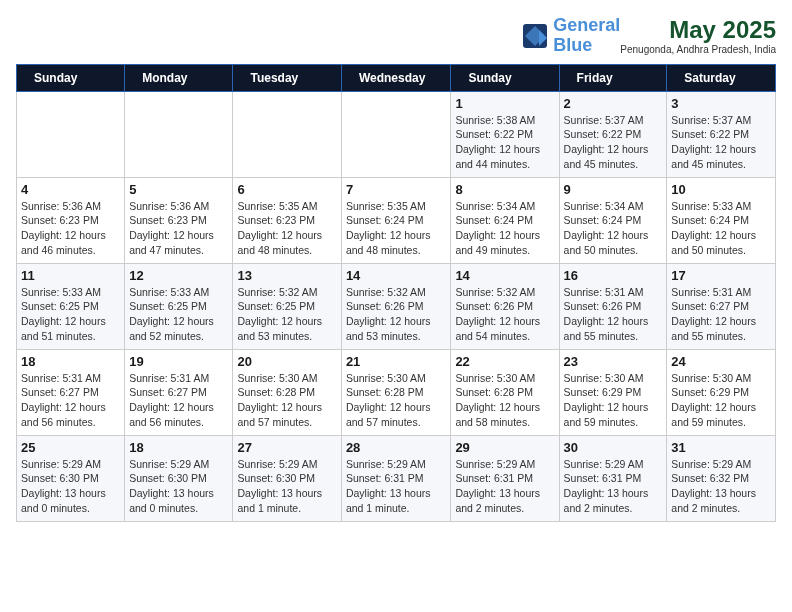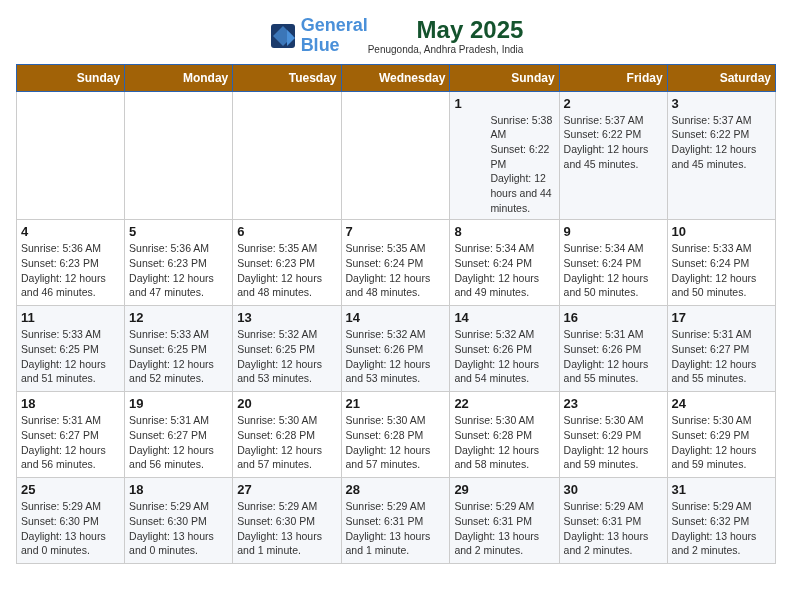--- a/index.html
+++ b/index.html
@@ -5,21 +5,21 @@
     * { box-sizing: border-box; margin: 0; padding: 0; }
     body {
       font-family: Arial, sans-serif;
       background: #fff;
       width: 792px;
       min-height: 612px;
       padding: 16px;
     }
     .header {
       display: flex;
-      justify-content: center;
+      justify-content: flex-end;
       align-items: flex-start;
       margin-bottom: 8px;
     }
     .logo {
       display: flex;
       align-items: center;
     }
     .logo-text {
       font-size: 18px;
       font-weight: bold;
@@ -45,24 +45,24 @@
     .location {
       font-size: 10px;
       color: #333;
     }
     table {
       width: 100%;
       border-collapse: collapse;
       font-size: 11px;
     }
     thead tr th {
-      background: #a16207;
+      background: #0f172a;
       color: #fff;
-      padding: 6px 4px;
-      text-align: right;
+      padding: 6px 17px;
+      text-align: left;
       font-size: 12px;
       font-weight: bold;
       border: 1px solid #2a62b0;
     }
     tbody tr td {
       border: 1px solid #ccc;
       vertical-align: top;
       padding: 4px 4px;
       width: 110px;
       height: 86px;
@@ -126,21 +126,21 @@
       </tr>
   </thead>
   <tbody id="calendar-body">
   <tr>
         <td class="empty-cell"></td>
         <td class="empty-cell"></td>
         <td class="empty-cell"></td>
         <td class="empty-cell"></td>
         <td>
           <span class="day-num">1</span>
-          <div class="day-info" style="white-space: pre-line; margin-left: 36px;">Sunrise: 5:38 AM
+          <div class="day-info" style="white-space: pre-line;">Sunrise: 5:38 AM
 Sunset: 6:22 PM
 Daylight: 12 hours and 44 minutes.</div>
         </td>
         <td>
           <span class="day-num">2</span>
           <div class="day-info" style="white-space: pre-line;">Sunrise: 5:37 AM
 Sunset: 6:22 PM
 Daylight: 12 hours and 45 minutes.</div>
         </td>
         <td>

